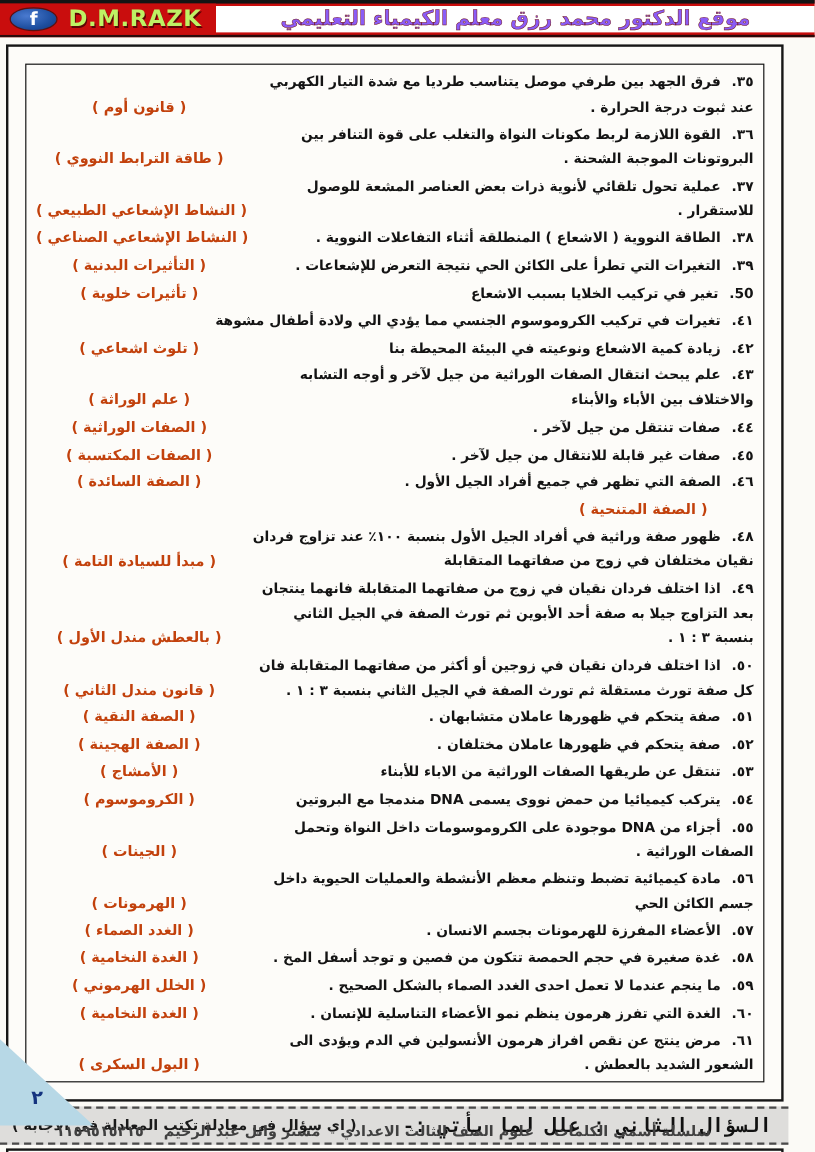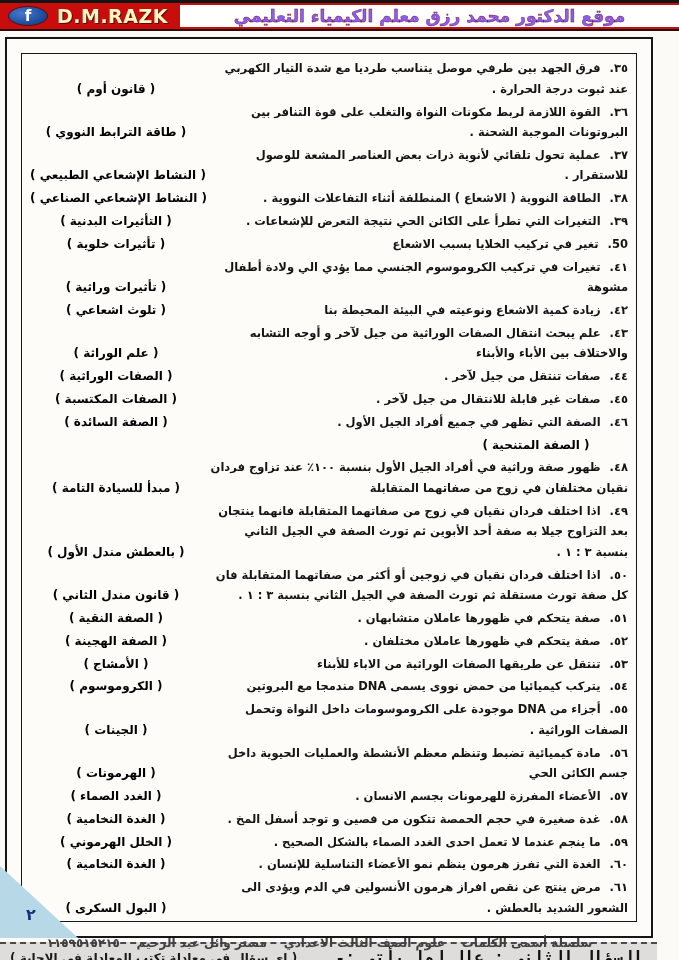--- a/index.html
+++ b/index.html
@@ -31,21 +31,21 @@
   .fb-icon {
     width:40px; height:20px;
     background:radial-gradient(ellipse at 35% 35%, #4a7ad0 0%, #1e4fa0 60%, #14357a 100%);
     border-radius:50%;
     border:1px solid #5a1010;
     color:#ffffff; font-weight:bold; font-size:15px;
     display:flex; align-items:center; justify-content:center;
     line-height:1;
   }
   .badge-text {
-    color:#fef9c3; font-weight:bold; font-size:19px; letter-spacing:.5px;
+    color:#bef264; font-weight:bold; font-size:19px; letter-spacing:.5px;
     text-shadow:1px 1px 0 #5c0505;
     direction:ltr;
   }
   .title-zone {
     flex:1;
     background:#ffffff;
     margin:2px 0;
     display:flex; align-items:center; justify-content:center;
   }
   .site-title {
@@ -69,21 +69,21 @@
     flex:1;
     font-weight:bold; font-size:11.5px; line-height:1.78;
     color:#141414;
     text-align:right;
   }
   .qnum { margin-left:5px; }
   .qans {
     min-width:178px;
     text-align:center;
     font-weight:bold; font-size:12px; line-height:1.7;
-    color:#000000;
+    color:#c2410c;
     white-space:nowrap;
     padding-right:6px;
   }
   
   .sec2-strip {
     margin:4px 22px 0 0;
     border-top:2px dashed #4a4a4a;
     border-bottom:2px dashed #4a4a4a;
     background:#dedddb;
     display:flex; align-items:center;
@@ -171,21 +171,20 @@
       <div class="qrow">
         <div class="qtext"><span class="qnum">٣٩.</span> التغيرات التي تطرأ على الكائن الحي نتيجة التعرض للإشعاعات .</div>
         <div class="qans">( التأثيرات البدنية )</div>
       </div>
       <div class="qrow">
         <div class="qtext"><span class="qnum">50.</span> تغير في تركيب الخلايا بسبب الاشعاع</div>
         <div class="qans">( تأثيرات خلوية )</div>
       </div>
       <div class="qrow">
         <div class="qtext"><span class="qnum">٤١.</span> تغيرات في تركيب الكروموسوم الجنسي مما يؤدي الي ولادة أطفال مشوهة</div>
-        <div class="qans">( تأثيرات وراثية )</div>
       </div>
       <div class="qrow">
         <div class="qtext"><span class="qnum">٤٢.</span> زيادة كمية الاشعاع ونوعيته في البيئة المحيطة بنا</div>
         <div class="qans">( تلوث اشعاعي )</div>
       </div>
       <div class="qrow">
         <div class="qtext"><span class="qnum">٤٣.</span> علم يبحث انتقال الصفات الوراثية من جيل لآخر و أوجه التشابه والاختلاف بين الأباء والأبناء</div>
         <div class="qans">( علم الوراثة )</div>
       </div>
       <div class="qrow">

